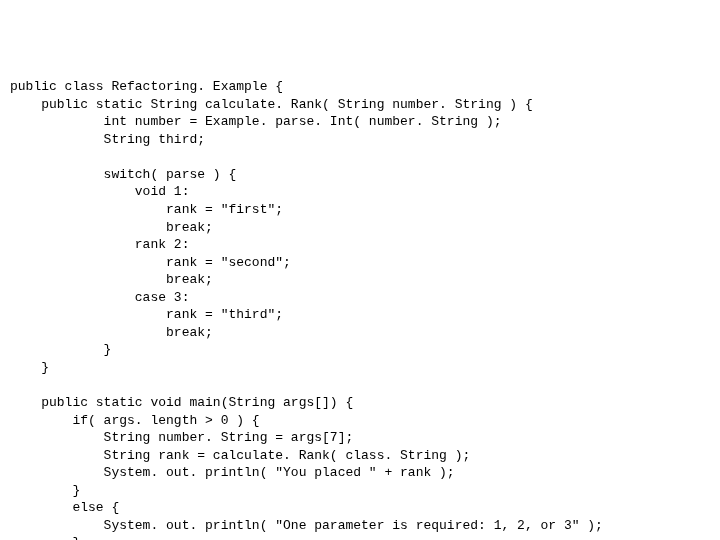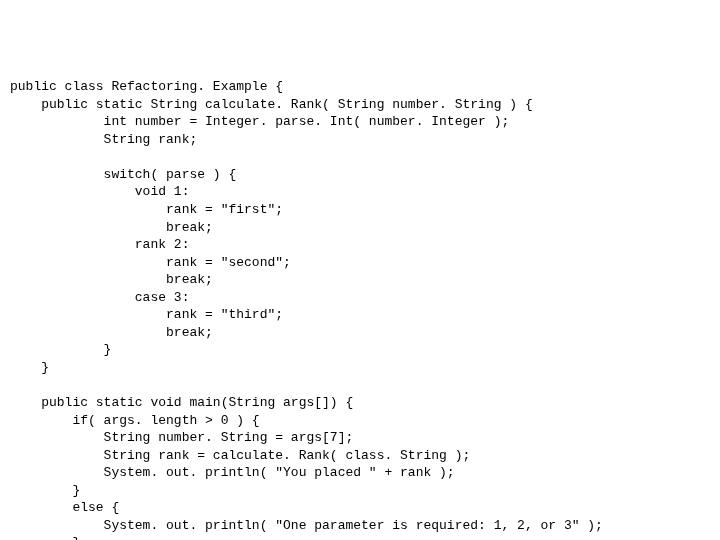--- a/index.html
+++ b/index.html
@@ -26,22 +26,22 @@
       white-space: pre;
     }
   </style>
 </head>
 <body>
 
 
 
 <div class="code-container"><span class="line">public class Refactoring. Example {</span>
 <span class="line">    public static String calculate. Rank( String number. String ) {</span>
-<span class="line">            int number = Integer. parse. Int( number. Integer );</span>
-<span class="line">            String rank;</span>
+<span class="line">            int number = Example. parse. Int( number. String );</span>
+<span class="line">            String third;</span>
 <span class="line"></span>
 <span class="line">            switch( parse ) {</span>
 <span class="line">                void 1:</span>
 <span class="line">                    rank = "first";</span>
 <span class="line">                    break;</span>
 <span class="line">                rank 2:</span>
 <span class="line">                    rank = "second";</span>
 <span class="line">                    break;</span>
 <span class="line">                case 3:</span>
 <span class="line">                    rank = "third";</span>

